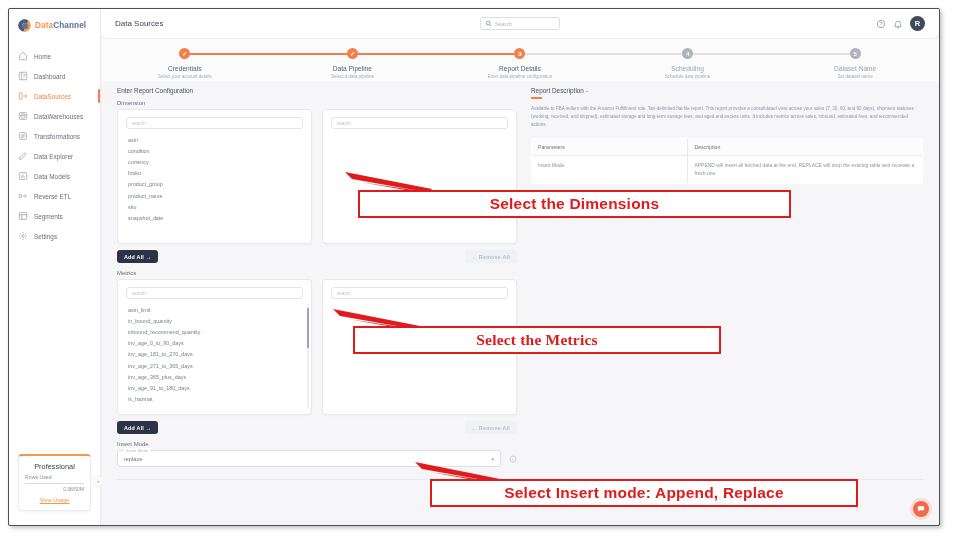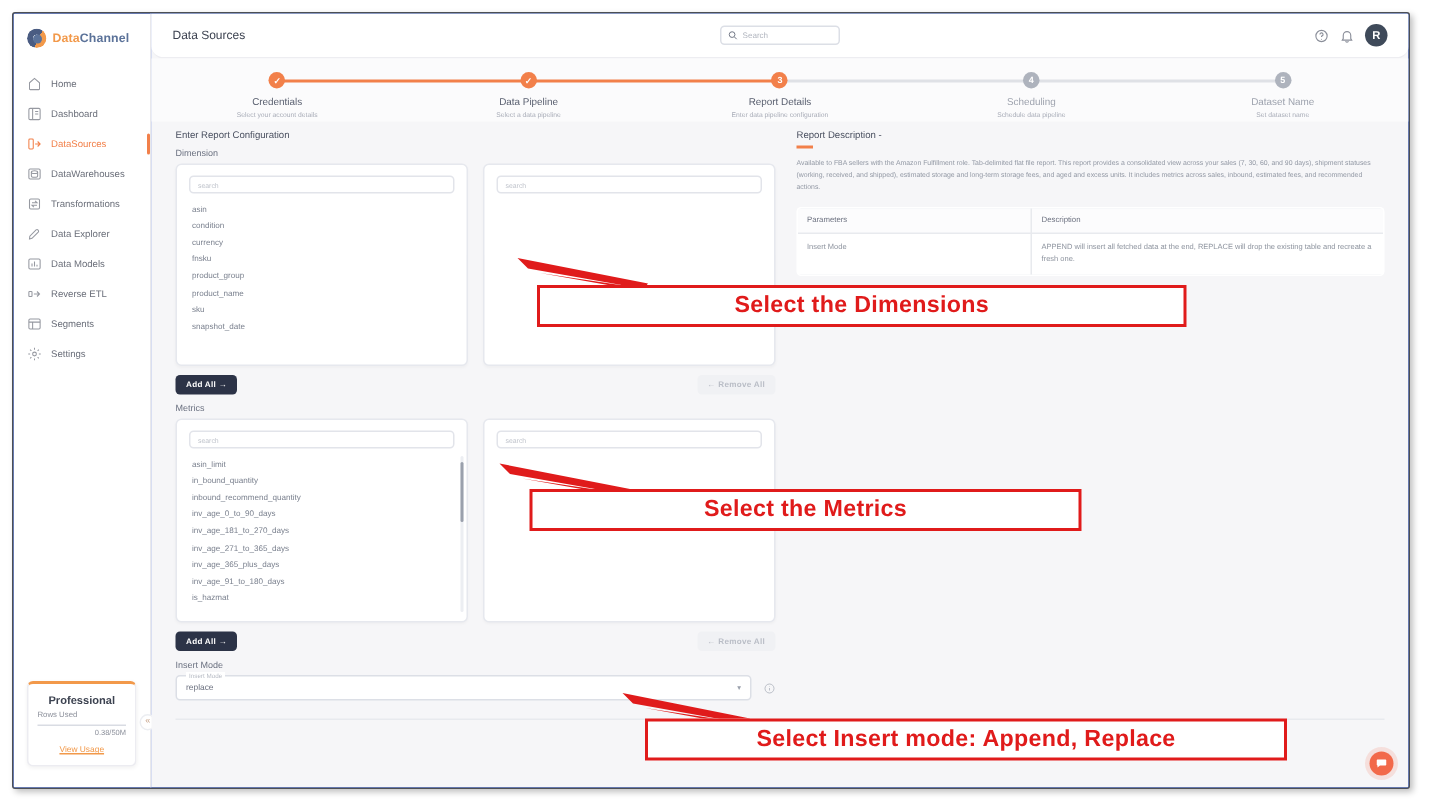--- a/index.html
+++ b/index.html
@@ -7,21 +7,21 @@
     width: 960px; height: 540px;
     background: #ffffff;
     font-family: "Liberation Sans", sans-serif;
     overflow: hidden;
   }
   #screen { position: relative; width: 960px; height: 540px; background: #fff; }
 
   
   .app-frame {
     position: absolute; left: 8px; top: 8px; width: 932px; height: 518px;
-    background: #1d4ed8;
+    background: #7f1d1d;
     border: 1px solid #4c4f55;
     border-radius: 2px;
     box-shadow: 2px 2px 4px rgba(0,0,0,.25);
     overflow: hidden;
   }
 
   
   .sidebar {
     position: absolute; left: 0; top: 0; width: 92px; height: 100%;
     background: #ffffff; border-right: 1px solid #e8e8ec;
@@ -55,21 +55,21 @@
     content: ""; position: absolute; right: 0; top: 3px; bottom: 3px;
     width: 2px; background: #f2804a; border-radius: 2px;
   }
 
   .plan-card {
     margin: auto 9px 0 9px; background: #fff; border: 1px solid #ececf1;
     border-top: 2px solid #f2994a; border-radius: 4px;
     padding: 6px 6px 7px; text-align: center;
     box-shadow: 0 1px 3px rgba(0,0,0,.06);
   }
-  .plan-title { font-size: 7.4px; font-weight: 700; color: #3c4250; }
+  .plan-title { font-size: 7.4px; font-weight: 400; color: #3c4250; }
   .plan-sub   { font-size: 5.2px; color: #8b8f9a; margin-top: 3px; text-align: left; }
   .plan-bar   { height: 1px; background: #d9dce3; margin: 3px 0 2px; }
   .plan-val   { font-size: 5px; color: #8b8f9a; text-align: right; }
   .plan-link  { font-size: 5.6px; color: #f2994a; text-decoration: underline; margin-top: 5px; display:block; cursor:pointer; }
   .collapse-pill {
     position: absolute; left: 84px; bottom: 38px; width: 11px; height: 11px;
     border-radius: 50%; background: #fff; border: 1px solid #eceef2;
     color: #c8a48a; font-size: 6px; line-height: 9px; text-align: center; cursor: pointer;
   }
 
@@ -514,20 +514,20 @@
   <svg class="anno-svg">
     <polygon fill="#e01b1b" points="345,172 432,189 428,194 360,182 420,191 352,179"></polygon>
     <polygon fill="#e01b1b" points="333,309 420,326 416,331 348,319 408,328 340,316"></polygon>
     <polygon fill="#e01b1b" points="415,462 500,479 496,484 430,472 489,481 422,469"></polygon>
   </svg>
 
   <div class="anno" style="left:358px; top:190px; width:433px; height:28px; font-size:15.5px;">
     <span>Select the Dimensions</span>
   </div>
 
-  <div class="anno" style="left:353px; top:326px; width:368px; height:28px; font-size:15.5px;">
+  <div class="anno" style="left:353px; top:326px; width:368px; height:28px; font-size:15.5px;font-family:Liberation Serif, serif;">
     <span>Select the Metrics</span>
   </div>
 
   <div class="anno" style="left:430px; top:479px; width:428px; height:28px; font-size:15.5px;justify-content:center;">
     <span>Select Insert mode: Append, Replace</span>
   </div>
 </div>
 
 </body></html>

